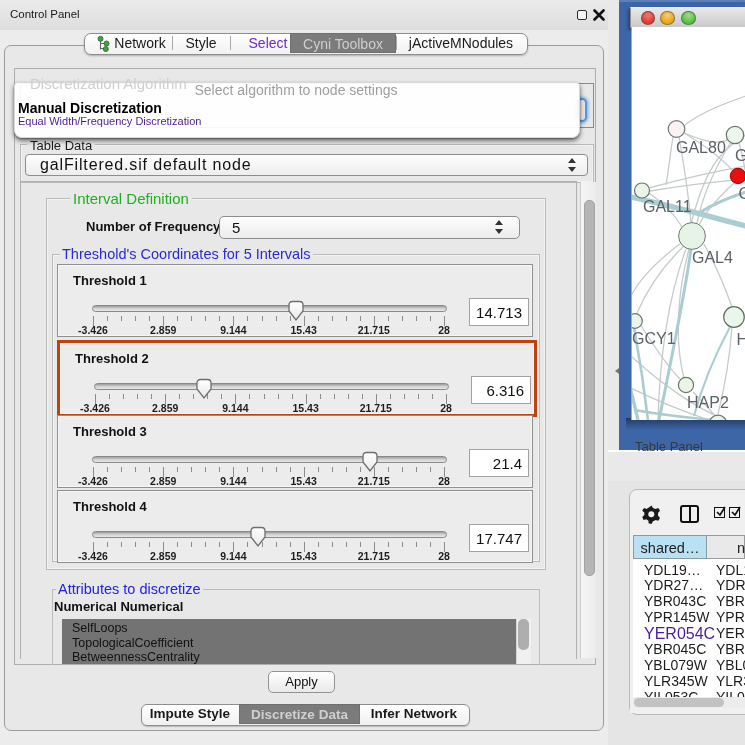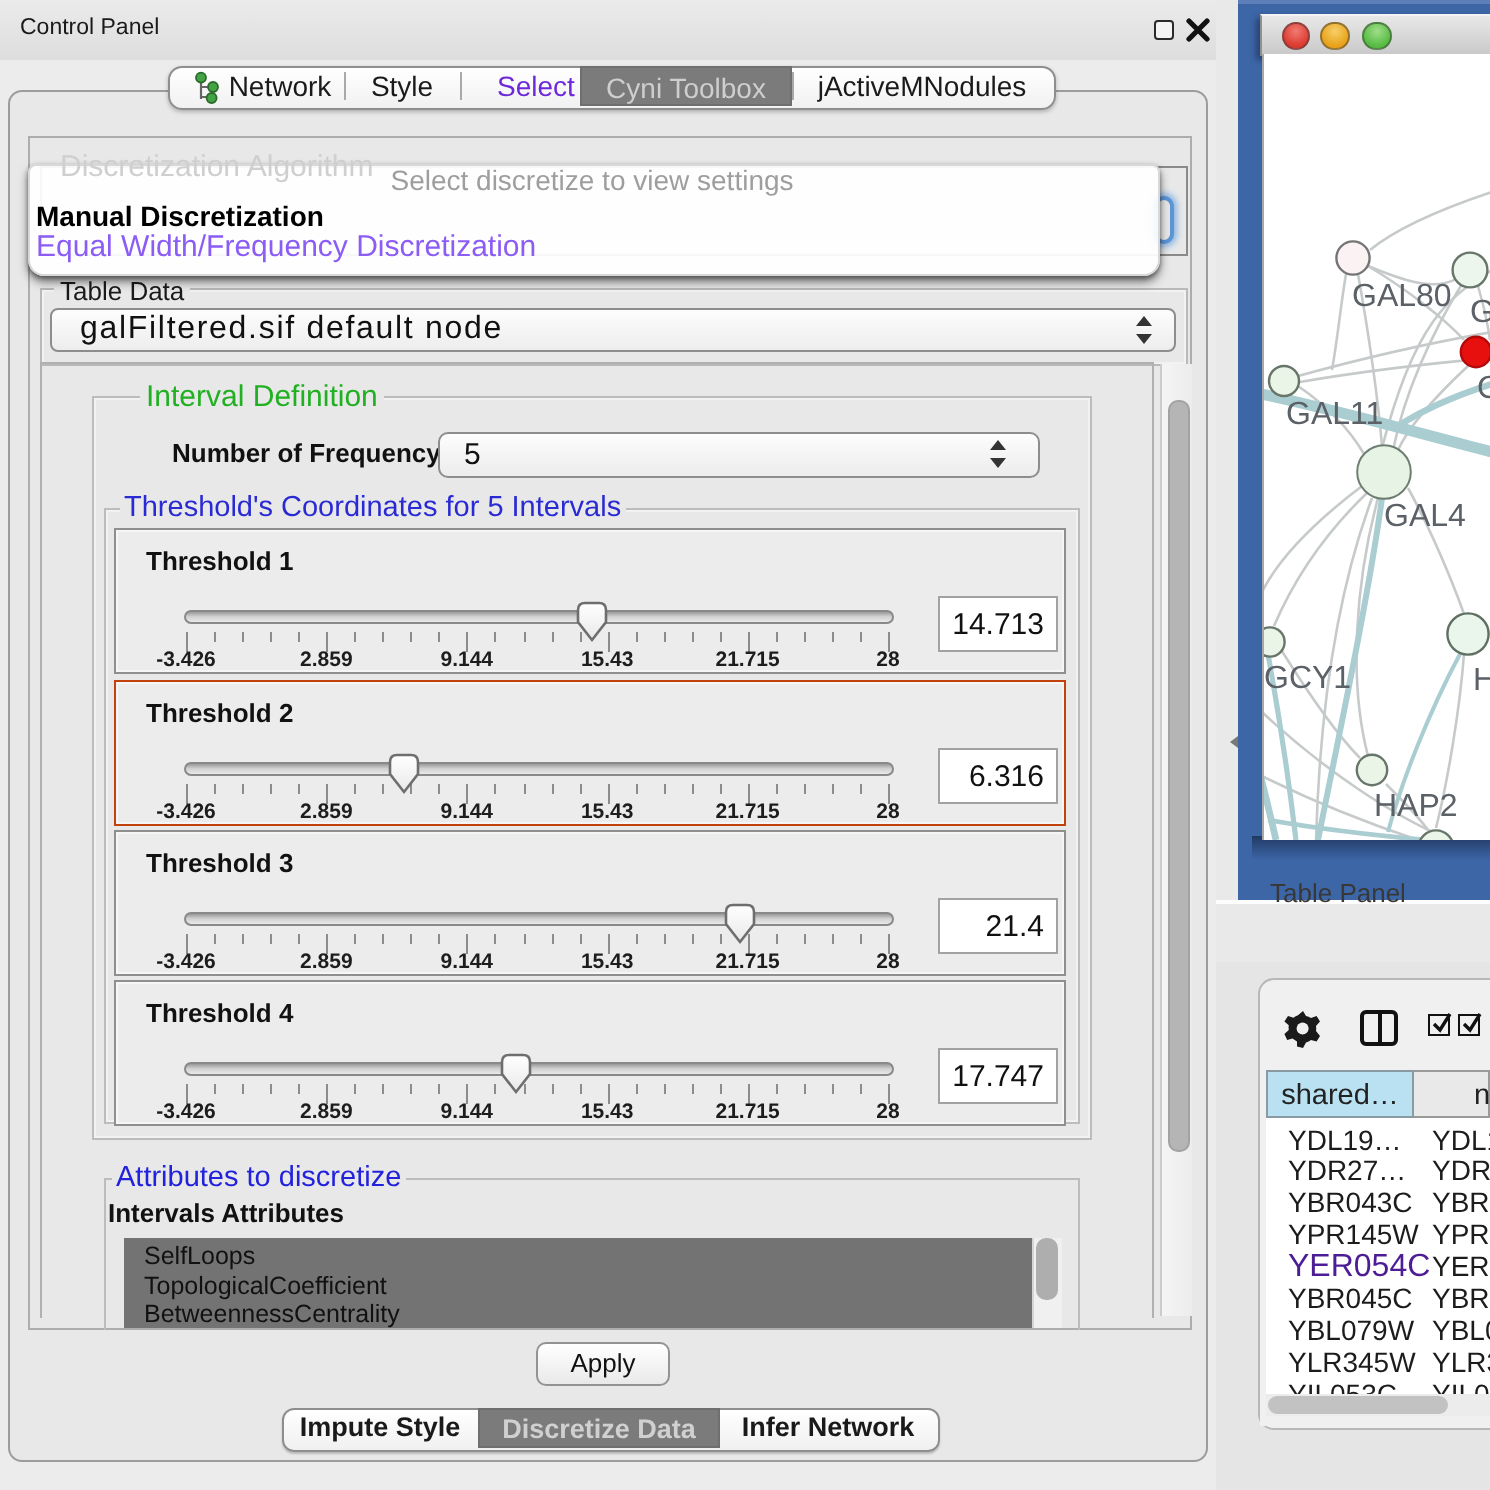--- a/index.html
+++ b/index.html
@@ -91,21 +91,21 @@
     <div class="abs" style="left:70.2px;top:59px;width:70px;text-align:center;font-size:10.5px;font-weight:bold;color:#1d1d1d">2.859</div>
     <div class="abs" style="left:140.4px;top:59px;width:70px;text-align:center;font-size:10.5px;font-weight:bold;color:#1d1d1d">9.144</div>
     <div class="abs" style="left:210.6px;top:59px;width:70px;text-align:center;font-size:10.5px;font-weight:bold;color:#1d1d1d">15.43</div>
     <div class="abs" style="left:280.8px;top:59px;width:70px;text-align:center;font-size:10.5px;font-weight:bold;color:#1d1d1d">21.715</div>
     <div class="abs" style="left:351.0px;top:59px;width:70px;text-align:center;font-size:10.5px;font-weight:bold;color:#1d1d1d">28</div>
 <svg class="abs" style="left:229.0px;top:35px" width="18" height="22" viewBox="0 0 18 22">
       <path d="M2 5 Q2 1.5 5.5 1.5 L12.5 1.5 Q16 1.5 16 5 L16 11 L9 20 L2 11 Z" fill="url(#thg)" stroke="#6e6e6e" stroke-width="1.3"></path>
     </svg>
 <div class="abs" style="left:411px;top:33px;width:52px;height:26px;background:#fff;border:1px solid #a2a2a2;font-size:15px;color:#111;text-align:right;line-height:28px;padding-right:6px">14.713</div>
 </div>
-<div class="abs" style="left:57px;top:340px;width:474px;height:71px;border:1px solid #c2410c;background:#ececec;box-shadow:inset 0 0 0 1px #f6f6f6">
+<div class="abs" style="left:57px;top:340px;width:474px;height:71px;border:3px solid #c2410c;background:#ececec;box-shadow:inset 0 0 0 1px #f6f6f6">
 <div class="abs" style="left:15px;top:8px;font-size:13px;font-weight:bold;color:#111">Threshold 2</div>
 <div class="abs" style="left:34px;top:40px;width:353px;height:5px;border:1px solid #898989;border-radius:4px;background:linear-gradient(#9a9a9a,#cfcfcf 45%,#e9e9e9)"></div>
 <div class="abs" style="left:35.0px;top:51px;width:1px;height:10px;background:#8c8c8c"></div>
     <div class="abs" style="left:49.0px;top:51px;width:1px;height:5px;background:#8c8c8c"></div>
     <div class="abs" style="left:63.1px;top:51px;width:1px;height:5px;background:#8c8c8c"></div>
     <div class="abs" style="left:77.1px;top:51px;width:1px;height:5px;background:#8c8c8c"></div>
     <div class="abs" style="left:91.2px;top:51px;width:1px;height:5px;background:#8c8c8c"></div>
     <div class="abs" style="left:105.2px;top:51px;width:1px;height:10px;background:#8c8c8c"></div>
     <div class="abs" style="left:119.2px;top:51px;width:1px;height:5px;background:#8c8c8c"></div>
     <div class="abs" style="left:133.3px;top:51px;width:1px;height:5px;background:#8c8c8c"></div>
@@ -213,36 +213,36 @@
     <div class="abs" style="left:210.6px;top:59px;width:70px;text-align:center;font-size:10.5px;font-weight:bold;color:#1d1d1d">15.43</div>
     <div class="abs" style="left:280.8px;top:59px;width:70px;text-align:center;font-size:10.5px;font-weight:bold;color:#1d1d1d">21.715</div>
     <div class="abs" style="left:351.0px;top:59px;width:70px;text-align:center;font-size:10.5px;font-weight:bold;color:#1d1d1d">28</div>
 <svg class="abs" style="left:191.0px;top:35px" width="18" height="22" viewBox="0 0 18 22">
       <path d="M2 5 Q2 1.5 5.5 1.5 L12.5 1.5 Q16 1.5 16 5 L16 11 L9 20 L2 11 Z" fill="url(#thg)" stroke="#6e6e6e" stroke-width="1.3"></path>
     </svg>
 <div class="abs" style="left:411px;top:33px;width:52px;height:26px;background:#fff;border:1px solid #a2a2a2;font-size:15px;color:#111;text-align:right;line-height:28px;padding-right:6px">17.747</div>
 </div>
 <div class="abs" style="left:52px;top:589px;width:486px;height:75px;border:1px solid #bcbcbc;border-bottom:none"></div>
 <div class="abs" style="left:56px;top:581px;font-size:14.5px;color:#2222dd;background:#e8e8e8;padding:0 2px">Attributes to discretize</div>
-<div class="abs" style="left:54px;top:599px;font-size:13px;font-weight:bold;color:#111">Intervals Attributes</div>
+<div class="abs" style="left:54px;top:599px;font-size:13px;font-weight:bold;color:#111">Numerical Numerical</div>
 <div class="abs" style="left:62px;top:619px;width:454px;height:45px;background:#737373;font-size:12.5px;color:#111">
 <div style="padding:2px 0 0 10px;line-height:14.5px">SelfLoops<br>TopologicalCoefficient<br>BetweennessCentrality</div>
   </div>
 <div class="abs" style="left:516px;top:619px;width:14px;height:45px;background:#f0f0f0;border-left:1px solid #d5d5d5"></div>
 <div class="abs" style="left:517.5px;top:619px;width:11px;height:31px;background:#aeaeae;border-radius:5px"></div>
 <div class="abs" style="left:268px;top:671px;width:65px;height:20px;border:1px solid #939393;border-radius:5px;background:linear-gradient(#ffffff,#e9e9e9);font-size:13px;color:#111;text-align:center;line-height:20px">Apply</div>
 <div class="abs" style="left:141px;top:704px;width:327px;height:20px;border:1px solid #8e8e8e;border-radius:6px;background:linear-gradient(#ffffff,#f0f0f0);box-shadow:0 1px 1px rgba(0,0,0,0.2)"></div>
 <div class="abs" style="left:141px;top:704px;width:98px;height:20px;color:#1a1a1a;font-size:13.5px;font-weight:bold;text-align:center;line-height:20px">Impute Style</div>
 <div class="abs" style="left:239px;top:704px;width:121px;height:20px;background:#7b7b7b;border:1px solid #6f6f6f;box-sizing:border-box;color:#d0d0d0;font-size:13.5px;font-weight:bold;text-align:center;line-height:20px">Discretize Data</div>
 <div class="abs" style="left:360px;top:704px;width:108px;height:20px;color:#1a1a1a;font-size:13.5px;font-weight:bold;text-align:center;line-height:20px">Infer Network</div>
 <div class="abs" style="left:14px;top:82px;width:564px;height:54px;background:rgba(255,255,255,0.93);border:1px solid #d8d8d8;border-radius:4px 4px 8px 8px;box-shadow:0 3px 5px rgba(0,0,0,0.5),0 1px 2px rgba(0,0,0,0.35)"></div>
-<div class="abs" style="left:14px;top:82px;width:564px;text-align:center;font-size:14px;color:#9e9e9e">Select discretize to view settings</div>
+<div class="abs" style="left:14px;top:82px;width:564px;text-align:center;font-size:14px;color:#9e9e9e">Select algorithm to node settings</div>
 <div class="abs" style="left:30px;top:75px;font-size:15px;color:#cfcfcf">Discretization Algorithm</div>
 <div class="abs" style="left:18px;top:100px;font-size:14px;font-weight:bold;color:#000">Manual Discretization</div>
-<div class="abs" style="left:18px;top:115px;font-size:15px;color:#8b5cf6">Equal Width/Frequency Discretization</div>
+<div class="abs" style="left:18px;top:115px;font-size:11px;color:#4c1d95">Equal Width/Frequency Discretization</div>
 <div class="abs" style="left:608px;top:0;width:137px;height:745px;background:#e9e9e9"></div>
 <div class="abs" style="left:614.5px;top:367.5px;width:0;height:0;border-top:3.5px solid transparent;border-bottom:3.5px solid transparent;border-right:4.5px solid #787878"></div>
 <div class="abs" style="left:619px;top:0;width:126px;height:450px;background:#3d66a7;border-top:2px solid #5c7fba"></div>
 <div class="abs" style="left:626px;top:418px;width:119px;height:12px;background:linear-gradient(#223a64,#3d66a7)"></div>
 <div class="abs" style="left:630px;top:7px;width:115px;height:20px;background:linear-gradient(#e8e8e8,#c8c8c8);border-left:1px solid #909090;border-top:1px solid #f2f2f2;box-shadow:-2px 2px 3px rgba(0,0,20,0.35)"></div>
 <div class="abs" style="left:640.7px;top:10.7px;width:12.6px;height:12.6px;border-radius:50%;background:radial-gradient(circle at 50% 30%,#f07b72,#dd3b30 70%);border:0.5px solid rgba(60,60,60,0.5)"></div>
 <div class="abs" style="left:660.2px;top:10.7px;width:12.6px;height:12.6px;border-radius:50%;background:radial-gradient(circle at 50% 30%,#f6cf68,#e9a21a 70%);border:0.5px solid rgba(60,60,60,0.5)"></div>
 <div class="abs" style="left:681.2px;top:10.7px;width:12.6px;height:12.6px;border-radius:50%;background:radial-gradient(circle at 50% 30%,#a0dd8a,#57bc43 70%);border:0.5px solid rgba(60,60,60,0.5)"></div>
 <svg class="abs" style="left:631px;top:27px;background:#ffffff;border-left:1px solid #a8a8a8" width="114" height="393" viewBox="631 27 114 393">
 <g fill="none" stroke="#c6cacb" stroke-width="1.3">

